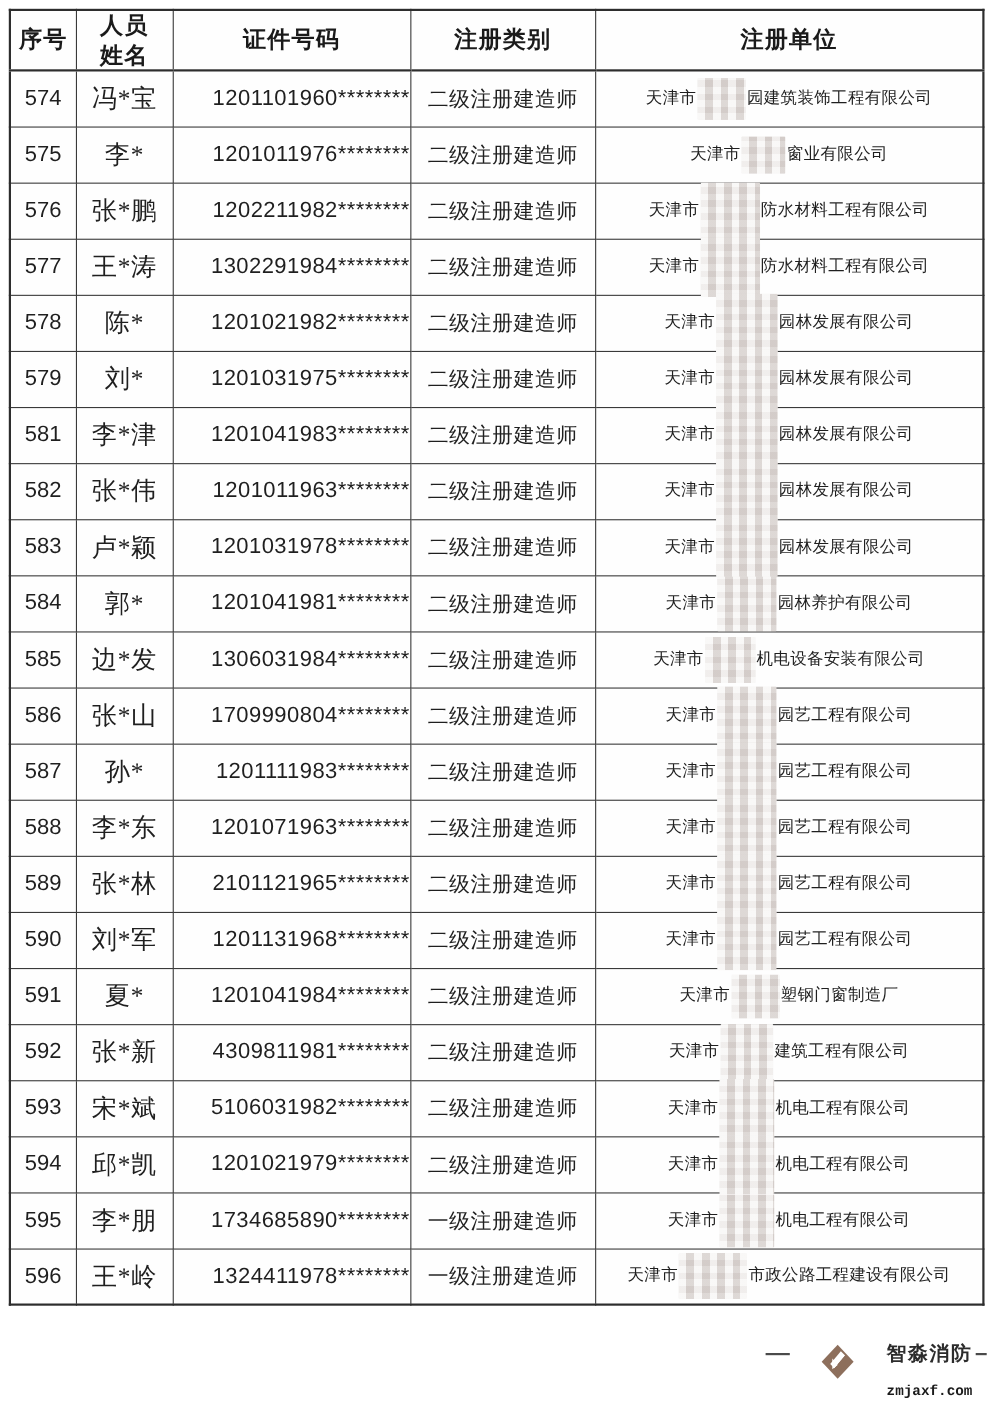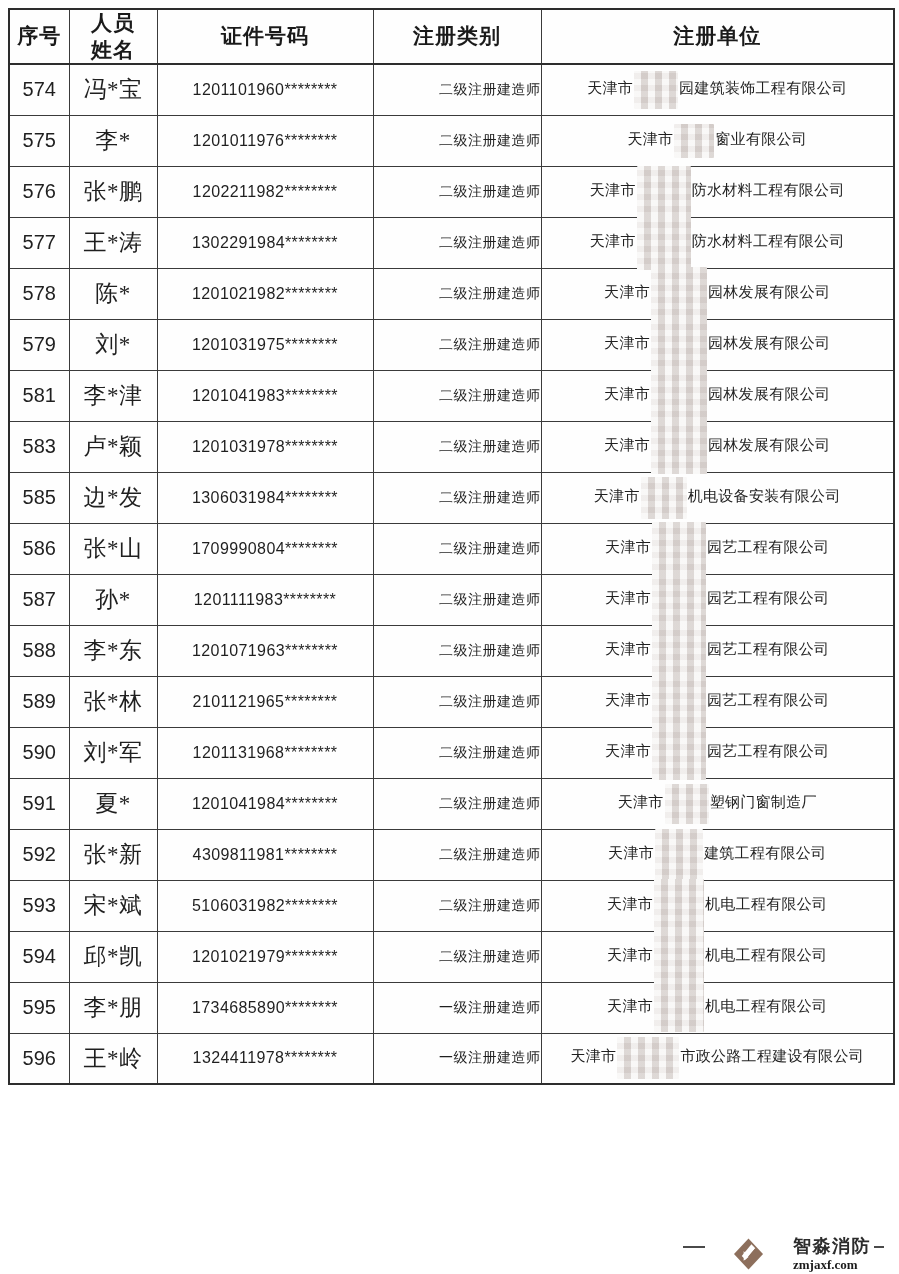--- a/index.html
+++ b/index.html
@@ -46,25 +46,26 @@
     border-bottom: 2px solid #2d2d2d;
     color: #1a1a1a;
   }
   td.cell-no {
     font-family: "Liberation Sans", "DejaVu Sans", sans-serif;
     font-size: 20px;
   }
   td.cell-name { font-size: 23px; letter-spacing: 0.5px; }
   td.cell-id {
     font-family: "Liberation Sans", "DejaVu Sans", sans-serif;
-    font-size: 16px;
+    font-size: 20px;
     letter-spacing: 0.4px;
     white-space: nowrap;
-  }
-  td.cell-cat { font-size: 14px; letter-spacing: 0.5px; white-space: nowrap; text-align: right; }
+    text-align: right;
+  }
+  td.cell-cat { font-size: 19px; letter-spacing: 0.5px; white-space: nowrap; }
   td.cell-unit { font-size: 15px; letter-spacing: 0.3px; white-space: nowrap; }
 
   
   .redact {
     display: inline-block;
     position: relative;
     height: 28px;
     vertical-align: middle;
     margin: 0 1px;
   }
@@ -77,21 +78,21 @@
       repeating-linear-gradient(90deg, rgba(255,255,255,0.55) 0 7px, rgba(198,189,185,0.45) 7px 14px),
       repeating-linear-gradient(0deg, rgba(255,255,255,0.40) 0 6px, rgba(205,197,193,0.35) 6px 12px);
     filter: blur(0.6px);
     border-radius: 1px;
     z-index: 3;
   }
 
   
   .watermark {
     position: absolute;
-    right: 15px; bottom: 2px;
+    right: 2px; bottom: 2px;
     display: flex;
     align-items: flex-start;
     z-index: 5;
     gap: 26px;
   }
   .wm-dash-left {
     width: 22px; height: 2px;
     background: #4a4a4a;
     margin-top: 9px;
     margin-right: 2px;
@@ -104,26 +105,26 @@
     font-weight: bold;
     color: #2c2c2c;
     letter-spacing: 1.5px;
   }
   .wm-dash-right {
     width: 10px; height: 2px;
     background: #4a4a4a;
     margin-left: 3px;
   }
   .wm-url {
-    font-family: Liberation Serif, serif;
+    font-family: Liberation Mono, monospace;
     font-size: 13px;
     font-weight: bold;
     color: #1b1b1b;
     letter-spacing: 0px;
-    margin-top: 2px;
+    margin-top: 18px;
   }
 </style>
 </head>
 <body>
 
 <div class="sheet">
 
   <table class="roster">
     <colgroup>
       <col class="c-no">
@@ -193,29 +194,43 @@
 
 
     <tr>
       <td class="cell-no">581</td>
       <td class="cell-name">李*津</td>
       <td class="cell-id">1201041983********</td>
       <td class="cell-cat">二级注册建造师</td>
       <td class="cell-unit"><span>天津市</span><span class="redact" style="width: 56px;"><i class="redact-fill" style="top: -13px; bottom: -13px;"></i></span><span>园林发展有限公司</span></td>
     </tr>
 
+    <tr>
+      <td class="cell-no">582</td>
+      <td class="cell-name">张*伟</td>
+      <td class="cell-id">1201011963********</td>
+      <td class="cell-cat">二级注册建造师</td>
+      <td class="cell-unit"><span>天津市</span><span class="redact" style="width: 56px;"><i class="redact-fill" style="top: -13px; bottom: -13px;"></i></span><span>园林发展有限公司</span></td>
+    </tr>
 
     <tr>
       <td class="cell-no">583</td>
       <td class="cell-name">卢*颖</td>
       <td class="cell-id">1201031978********</td>
       <td class="cell-cat">二级注册建造师</td>
       <td class="cell-unit"><span>天津市</span><span class="redact" style="width: 56px;"><i class="redact-fill" style="top: -13px; bottom: -13px;"></i></span><span>园林发展有限公司</span></td>
     </tr>
 
+    <tr>
+      <td class="cell-no">584</td>
+      <td class="cell-name">郭*</td>
+      <td class="cell-id">1201041981********</td>
+      <td class="cell-cat">二级注册建造师</td>
+      <td class="cell-unit"><span>天津市</span><span class="redact" style="width: 54px;"><i class="redact-fill" style="top: -11px; bottom: -11px;"></i></span><span>园林养护有限公司</span></td>
+    </tr>
 
     <tr>
       <td class="cell-no">585</td>
       <td class="cell-name">边*发</td>
       <td class="cell-id">1306031984********</td>
       <td class="cell-cat">二级注册建造师</td>
       <td class="cell-unit"><span>天津市</span><span class="redact" style="width: 46px;"><i class="redact-fill" style="top: -7px; bottom: -7px;"></i></span><span>机电设备安装有限公司</span></td>
     </tr>
 
     <tr>

